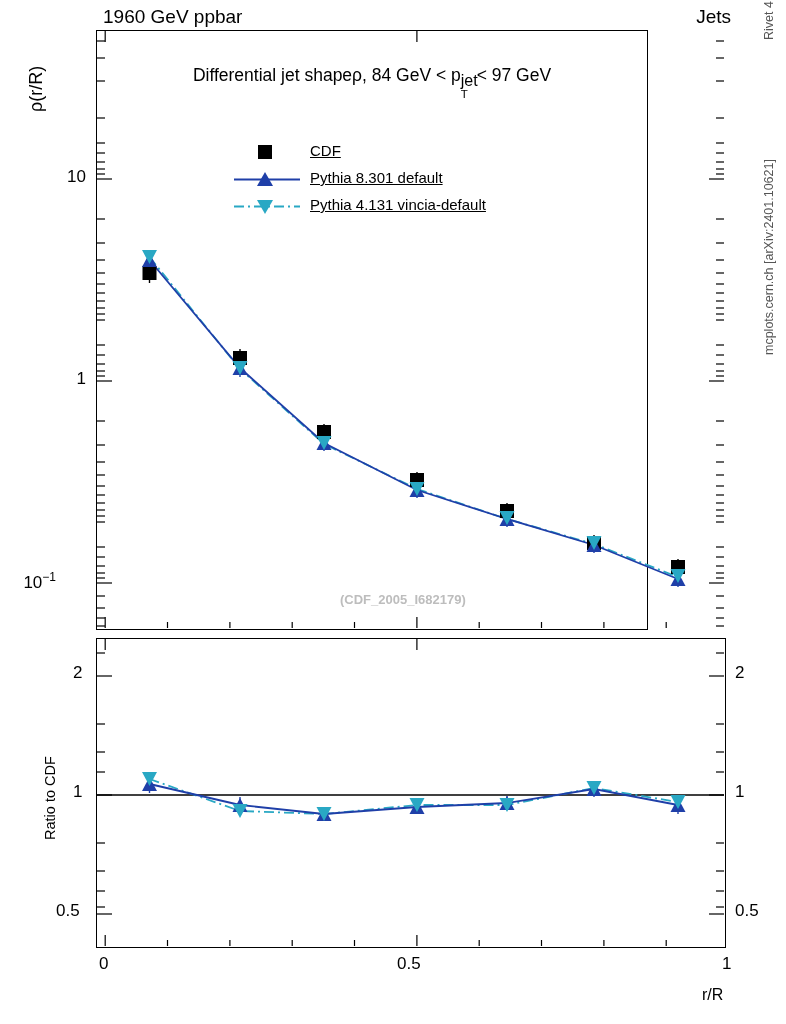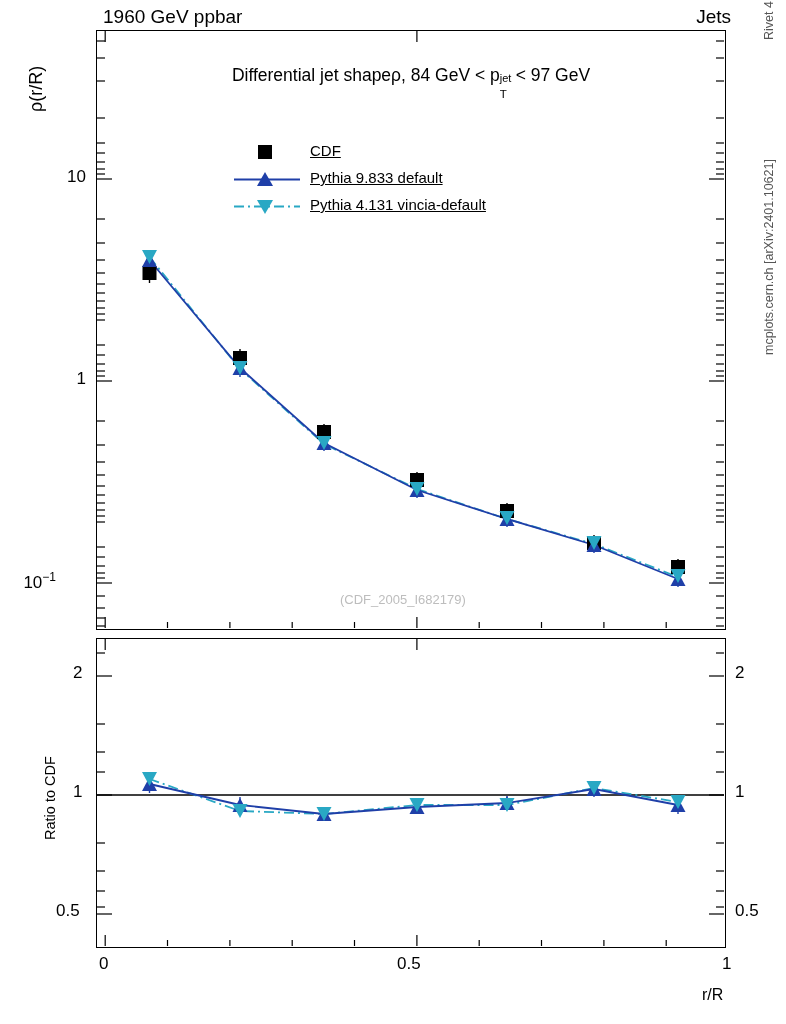--- a/index.html
+++ b/index.html
@@ -10,32 +10,32 @@
 
   
   .hdr{font-size:19px;}
   #hdr-left{left:103px;top:6px;}
   #hdr-right{right:55px;top:6px;}
 
   
   .rot{position:absolute;transform-origin:0 0;transform:rotate(-90deg);white-space:nowrap;font-size:12.5px;color:#555;}
 
   
-  #panel-main{position:absolute;left:96px;top:30px;width:630px;height:600px;border:1.4px solid #000;box-sizing:border-box;background:#fff;}
+  #panel-main{position:absolute;left:96px;top:30px;width:552px;height:600px;border:1.4px solid #000;box-sizing:border-box;background:#fff;}
   #panel-ratio{position:absolute;left:96px;top:638px;width:630px;height:310px;border:1.4px solid #000;box-sizing:border-box;background:#fff;}
 
   .title-main{position:absolute;font-size:17.5px;left:0;width:100%;text-align:center;}
 
   
   #legend{position:absolute;left:135px;top:108px;font-size:15px;}
   .leg-row{position:relative;height:27px;}
   .leg-mark{position:absolute;left:0;top:0;width:70px;height:27px;}
   .leg-text{position:absolute;left:78px;top:3px;white-space:nowrap;text-decoration:underline;}
 
-  .watermark{position:absolute;font-size:13px;color:#bdbdbd;}
+  .watermark{position:absolute;font-size:13px;color:#bdbdbd;font-weight:bold;}
 
   .ylab-rot{position:absolute;transform-origin:0 0;transform:rotate(-90deg);white-space:nowrap;}
   svg{display:block;}
 </style>
 </head>
 <body>
 
 <div id="root">
 
   <div class="txt hdr" id="hdr-left">1960 GeV ppbar</div>
@@ -209,40 +209,40 @@
         <polygon points="135.5,330 150.5,330 143,344"></polygon>
         <polygon points="219.5,405 234.5,405 227,419"></polygon>
         <polygon points="312.5,451 327.5,451 320,465"></polygon>
         <polygon points="402.5,480 417.5,480 410,494"></polygon>
         <polygon points="489.5,505 504.5,505 497,519"></polygon>
         <polygon points="573.5,538 588.5,538 581,552"></polygon>
       </g>
     </svg>
 
     <div class="title-main" style="top:34px;">
-      <span>Differential jet shape</span><span>ρ</span><span>, 84 GeV &lt; p</span><span style="display:inline-block;position:relative;width:0;"><span style="position:absolute;left:0px;top:7px;font-size:11.5px;">T</span><span style="position:absolute;left:0px;top:-9px;font-size:11px;">jet</span></span><span style="margin-left:11px;text-align:right;"> &lt; 97 GeV</span>
+      <span>Differential jet shape</span><span>ρ</span><span>, 84 GeV &lt; p</span><span style="display:inline-block;position:relative;width:0;"><span style="position:absolute;left:0px;top:7px;font-size:11.5px;">T</span><span style="position:absolute;left:0px;top:-9px;font-size:16px;">jet</span></span><span style="margin-left:11px;text-align:right;"> &lt; 97 GeV</span>
     </div>
 
     <div id="legend">
       <div class="leg-row">
         <span class="leg-mark">
           <svg width="70" height="27">
               <rect x="26" y="6" width="14" height="14" fill="#000"></rect>
             </svg>
         </span>
         <span class="leg-text">CDF</span>
       </div>
       <div class="leg-row">
         <span class="leg-mark">
           <svg width="70" height="27">
             <line x1="2" y1="13.5" x2="68" y2="13.5" stroke="#1f3fa8" stroke-width="1.8"></line>
             <polygon points="33,6 41,20 25,20" fill="#1f3fa8"></polygon>
           </svg>
         </span>
-        <span class="leg-text">Pythia 9.833 default</span>
+        <span class="leg-text">Pythia 8.301 default</span>
       </div>
       <div class="leg-row">
         <span class="leg-mark">
           <svg width="70" height="27">
             <line x1="2" y1="13.5" x2="68" y2="13.5" stroke="#29a8c4" stroke-width="1.8" stroke-dasharray="10,4,2,4"></line>
             <polygon points="25,7 41,7 33,21" fill="#29a8c4"></polygon>
           </svg>
         </span>
         <span class="leg-text">Pythia 4.131 vincia-default</span>
       </div>

